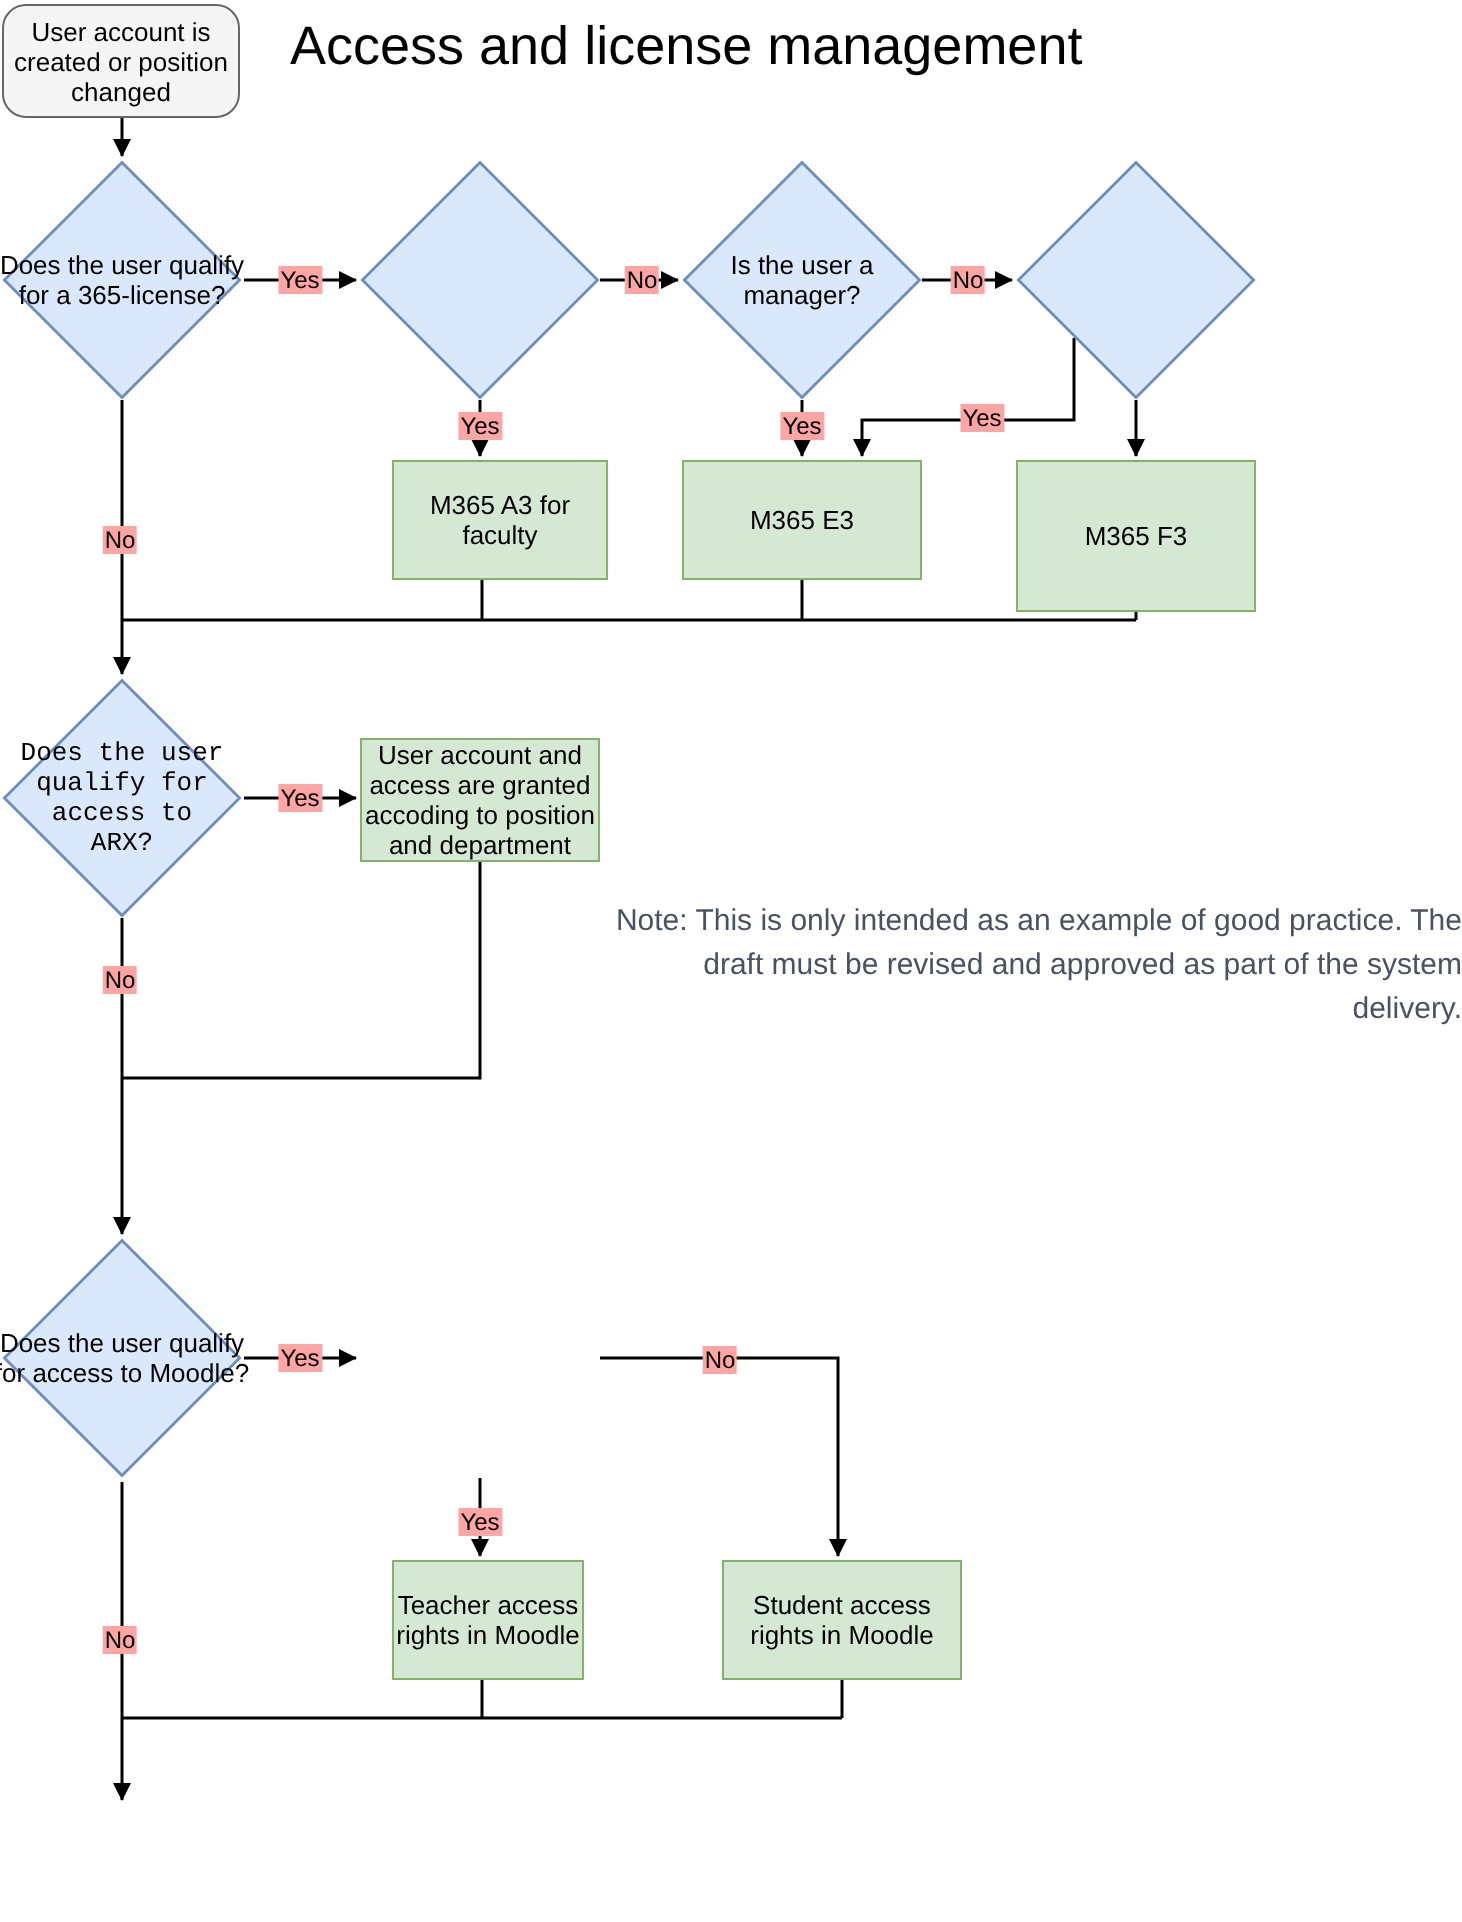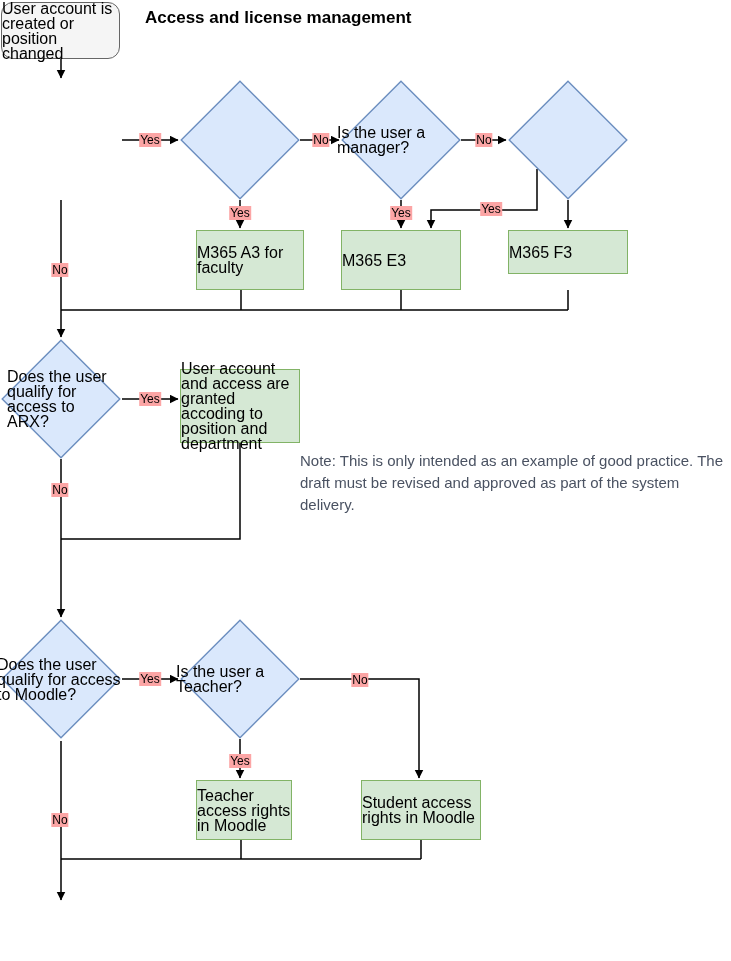--- a/index.html
+++ b/index.html
@@ -19,34 +19,34 @@
   .edges path {
     fill: none;
     stroke: var(--connector, #000000);
     stroke-width: 1.5;
   }
   #arrowhead path { fill: var(--connector, #000000); stroke: none; }
 
   .page-title {
     position: absolute;
     left: 145px; top: 8px;
-    font-size: 17px;
-    font-weight: 700;
+    font-size: 27px;
+    font-weight: 400;
     color: var(--title-text, #000000);
     white-space: nowrap;
   }
 
   .node { position: absolute; }
   .node .node-label {
     position: absolute;
     left: 50%; top: 50%;
     transform: translate(-50%, -50%);
     width: 100%;
-    text-align: left;
-    font-size: 16px;
+    text-align: center;
+    font-size: 13px;
     line-height: 15px;
     color: var(--label-text, #000000);
   }
   .diamond svg {
     position: absolute;
     left: 0; top: 0;
     width: 100%; height: 100%;
     overflow: visible;
   }
   .diamond polygon {
@@ -77,21 +77,21 @@
     font-size: 12px;
     line-height: 14px;
     color: var(--label-text, #000000);
     white-space: nowrap;
   }
 
   .note {
     position: absolute;
     left: 300px; top: 450px;
     width: 431px;
-    text-align: left;
+    text-align: right;
     font-size: 15px;
     line-height: 22px;
     color: var(--note-text, #4a5262);
   }
 </style>
 </head>
 <body>
 
 <div class="canvas">
 
@@ -126,74 +126,74 @@
     <path d="M61,741 L61,900" marker-end="url(#arrowhead)"></path>
   </svg>
 
   <div class="page-title">Access and license management</div>
 
   <div class="node terminal" style="left:1px; top:2px; width:119px; height:57px;">
     <div class="node-label">User account is created or position changed</div>
   </div>
 
 
+  <div class="node diamond" style="left:1px; top:80px; width:120px; height:120px;">
+    <svg viewBox="0 0 100 100" preserveAspectRatio="none">
+      <polygon points="50,1 99,50 50,99 1,50" vector-effect="non-scaling-stroke"></polygon>
+      </svg>
+    <div class="node-label">Does the user qualify for a 365-license?</div>
+  </div>
 
   <div class="node diamond" style="left:180px; top:80px; width:120px; height:120px;">
     <svg viewBox="0 0 100 100" preserveAspectRatio="none">
       <polygon points="50,1 99,50 50,99 1,50" vector-effect="non-scaling-stroke"></polygon>
       </svg>
   </div>
 
   <div class="node diamond" style="left:341px; top:80px; width:120px; height:120px;">
     <svg viewBox="0 0 100 100" preserveAspectRatio="none">
       <polygon points="50,1 99,50 50,99 1,50" vector-effect="non-scaling-stroke"></polygon>
       </svg>
     <div class="node-label">Is the user a manager?</div>
   </div>
 
   <div class="node diamond" style="left:508px; top:80px; width:120px; height:120px;">
     <svg viewBox="0 0 100 100" preserveAspectRatio="none">
       <polygon points="50,1 99,50 50,99 1,50" vector-effect="non-scaling-stroke"></polygon>
       </svg>
   </div>
 
-  <div class="node diamond narrow-label" style="left:1px; top:339px; width:120px; height:120px;">
+  <div class="node diamond narrow-label" style="left:1px; top:339px; width:120px; height:120px;font-family:Liberation Mono, monospace;">
     <svg viewBox="0 0 100 100" preserveAspectRatio="none">
       <polygon points="50,1 99,50 50,99 1,50" vector-effect="non-scaling-stroke"></polygon>
       </svg>
     <div class="node-label">Does the user qualify for access to ARX?</div>
   </div>
 
   <div class="node diamond" style="left:1px; top:619px; width:120px; height:120px;">
     <svg viewBox="0 0 100 100" preserveAspectRatio="none">
       <polygon points="50,1 99,50 50,99 1,50" vector-effect="non-scaling-stroke"></polygon>
       </svg>
     <div class="node-label">Does the user qualify for access to Moodle?</div>
   </div>
 
-  <div class="node diamond" style="left:180px; top:619px; width:120px; height:120px;">
-    <svg viewBox="0 0 100 100" preserveAspectRatio="none">
-      <polygon points="50,1 99,50 50,99 1,50" vector-effect="non-scaling-stroke"></polygon>
-      </svg>
-    <div class="node-label">Is the user a Teacher?</div>
-  </div>
 
   <div class="node process" style="left:181px; top:230px; width:108px; height:60px;margin-left:15px;">
     <div class="node-label">M365 A3 for faculty</div>
   </div>
 
   <div class="node process" style="left:341px; top:230px; width:120px; height:60px;">
     <div class="node-label">M365 E3</div>
   </div>
 
-  <div class="node process" style="left:508px; top:230px; width:120px; height:44px;">
+  <div class="node process" style="left:508px; top:230px; width:120px; height:76px;">
     <div class="node-label">M365 F3</div>
   </div>
 
-  <div class="node process" style="left:180px; top:369px; width:120px; height:74px;">
+  <div class="node process" style="left:180px; top:369px; width:120px; height:62px;">
     <div class="node-label">User account and access are granted accoding to position and department</div>
   </div>
 
   <div class="node process" style="left:196px; top:780px; width:96px; height:60px;">
     <div class="node-label">Teacher access rights in Moodle</div>
   </div>
 
   <div class="node process" style="left:361px; top:780px; width:120px; height:60px;">
     <div class="node-label">Student access rights in Moodle</div>
   </div>

